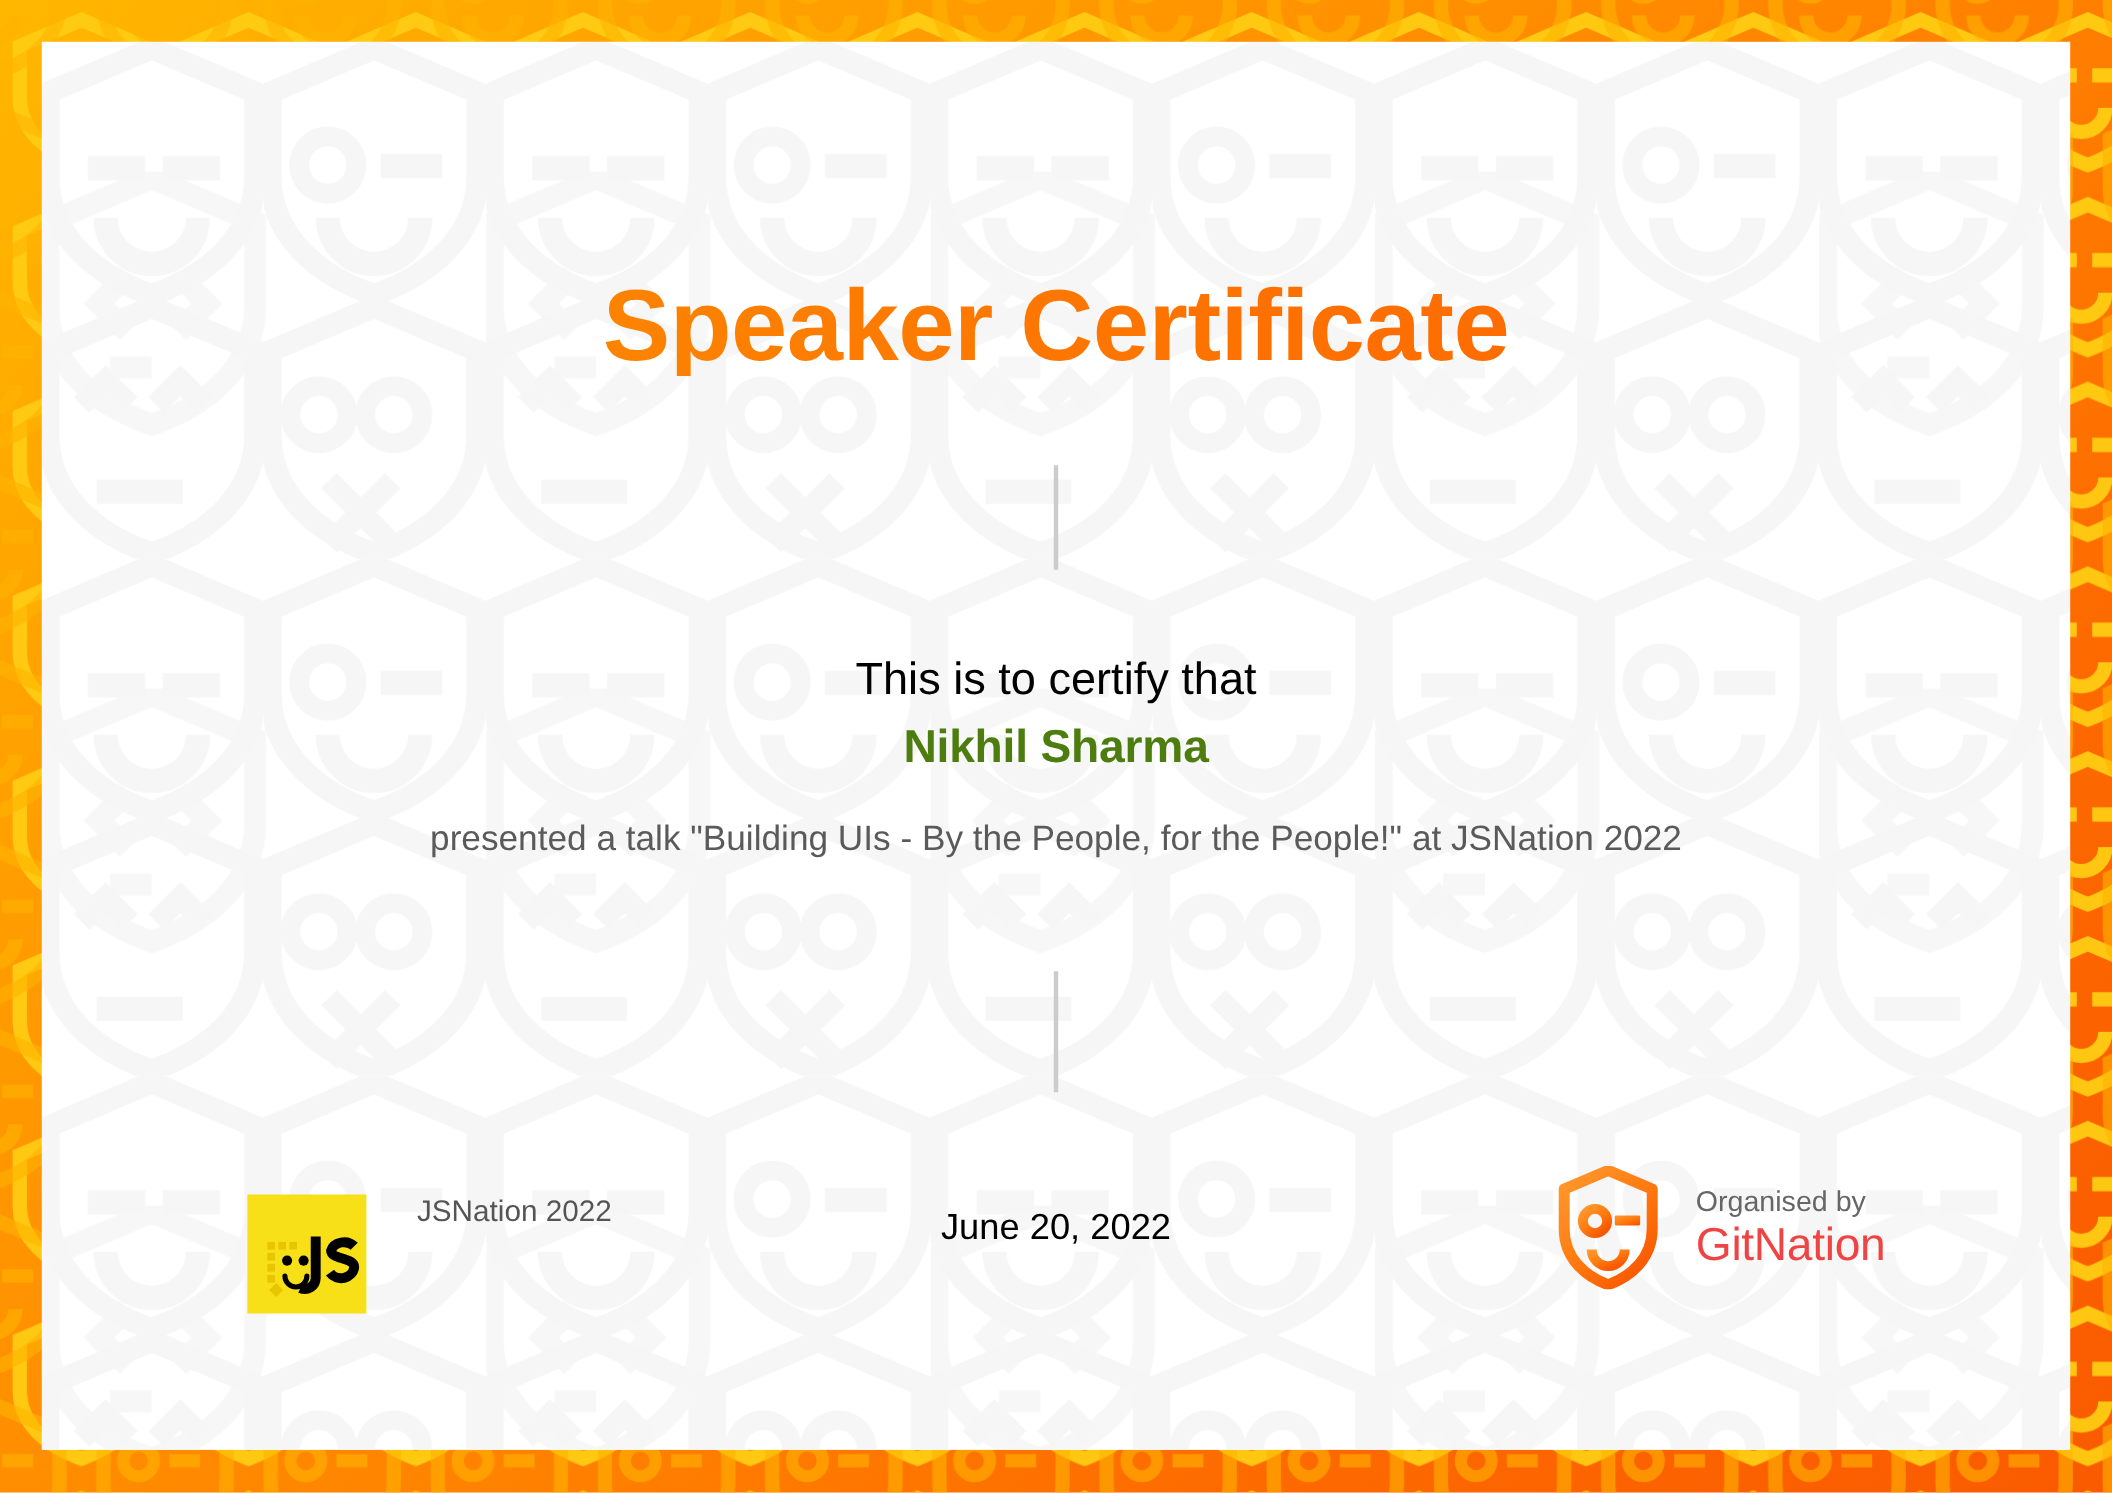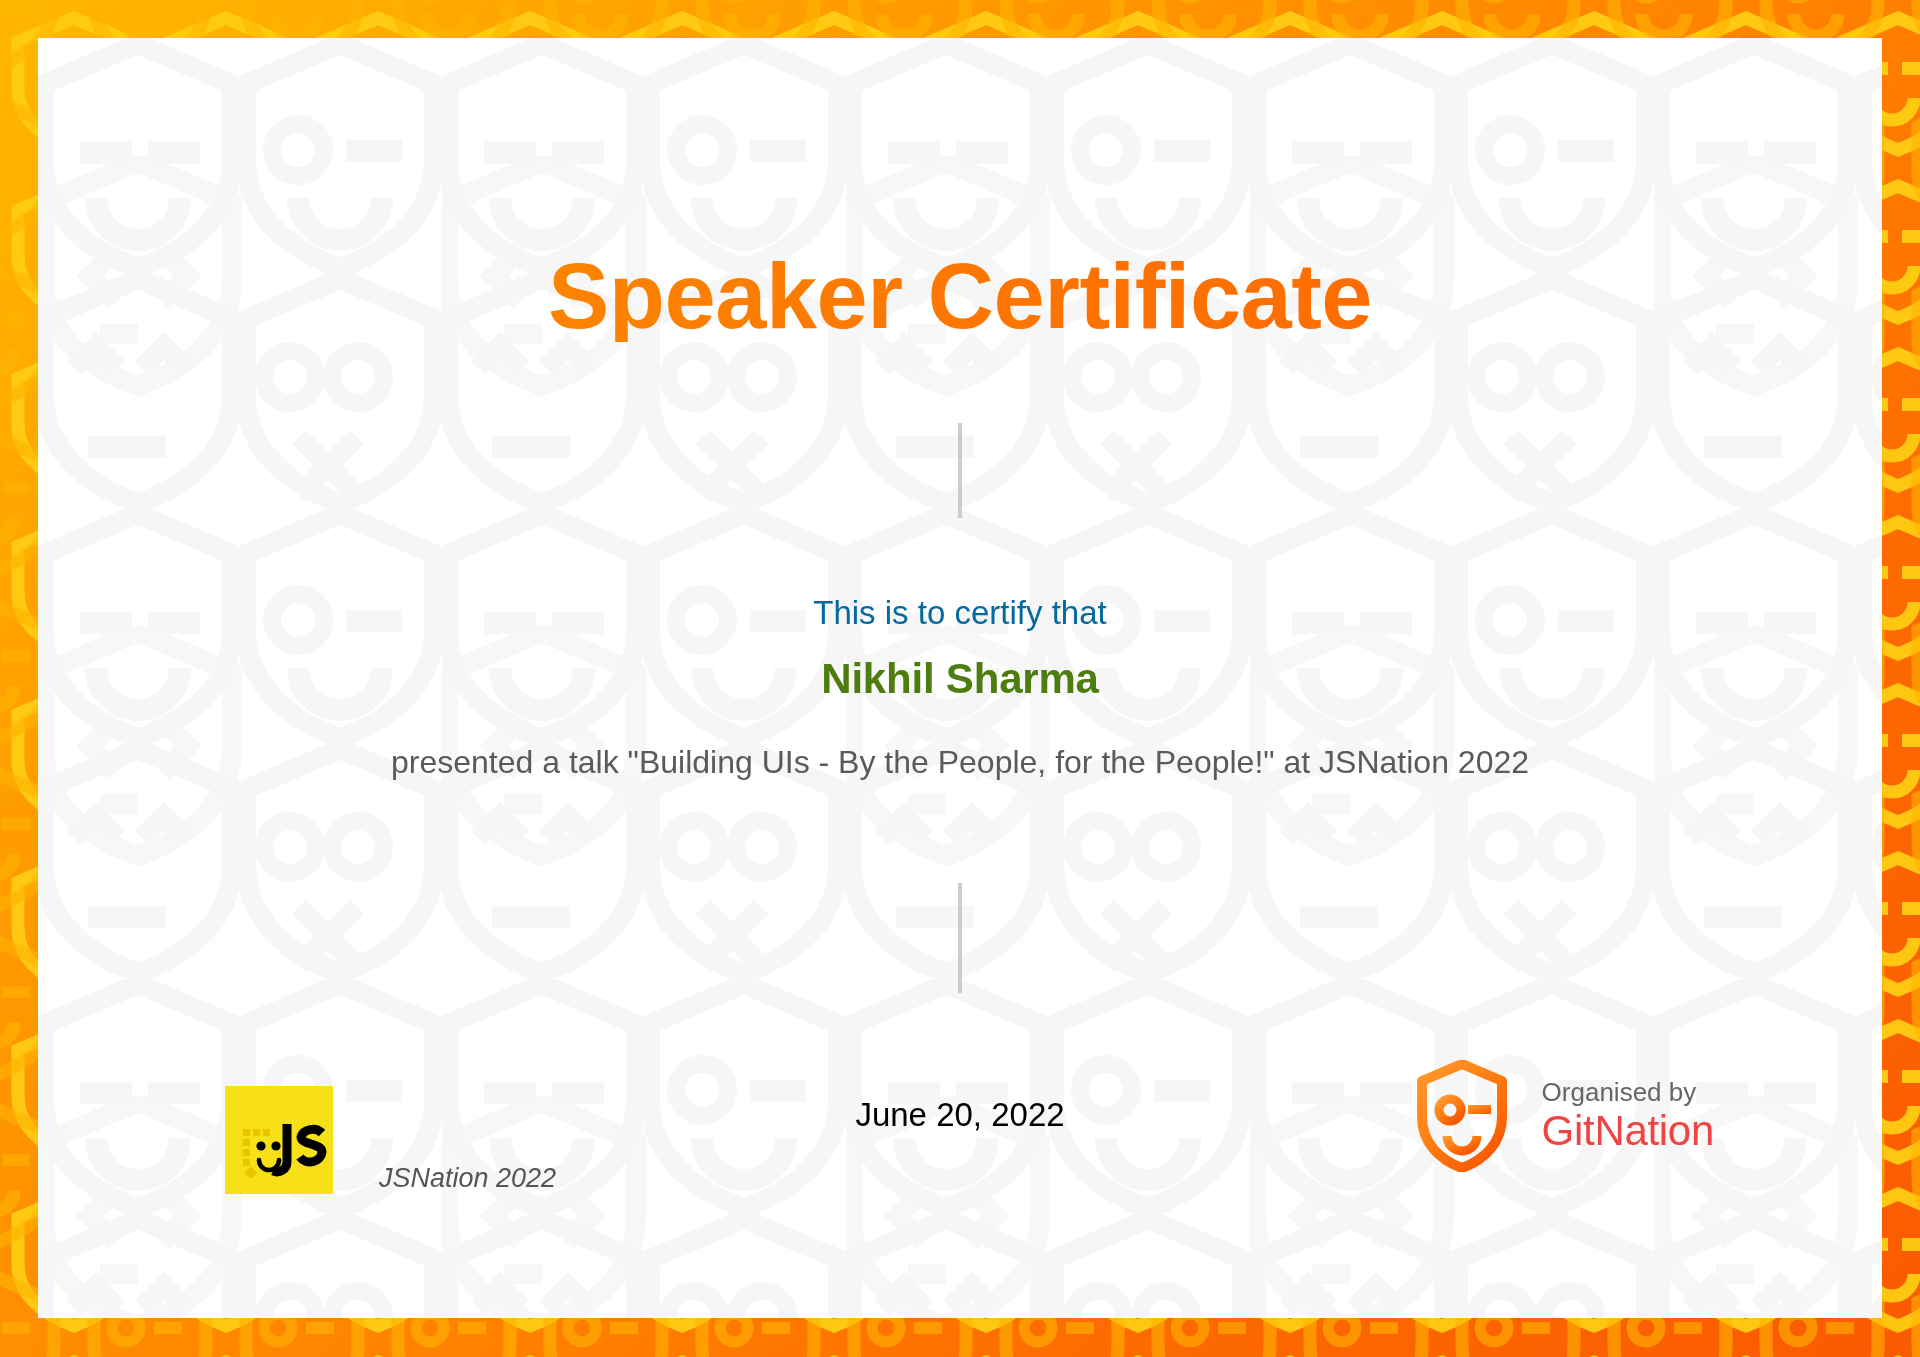--- a/index.html
+++ b/index.html
@@ -91,22 +91,22 @@
   .divider-top { top: 385px; height: 95px; }
   .divider-bottom { top: 845px; height: 110px; }
 
   
   .certify-line {
     position: absolute;
     top: 556px;
     left: 0;
     width: 100%;
     text-align: center;
-    font-size: 33px;
-    color: #0369a1;
+    font-size: 41px;
+    color: #000000;
     font-weight: 400;
   }
   .recipient-name {
     position: absolute;
     top: 617px;
     left: 0;
     width: 100%;
     text-align: center;
     font-size: 42px;
     font-weight: 700;
@@ -133,22 +133,21 @@
     width: 100%;
     height: 180px;
   }
 
   
   .js-block {
     position: absolute;
     left: 187px;
     top: 48px;
     display: flex;
-    align-items: flex-end;
-    font-style: italic;
+    align-items: flex-start;
   }
   .js-logo {
     width: 108px;
     height: 108px;
     background: #F7E018;
     position: relative;
     flex: 0 0 auto;
   }
   .js-event-label {
     margin-left: 46px;

